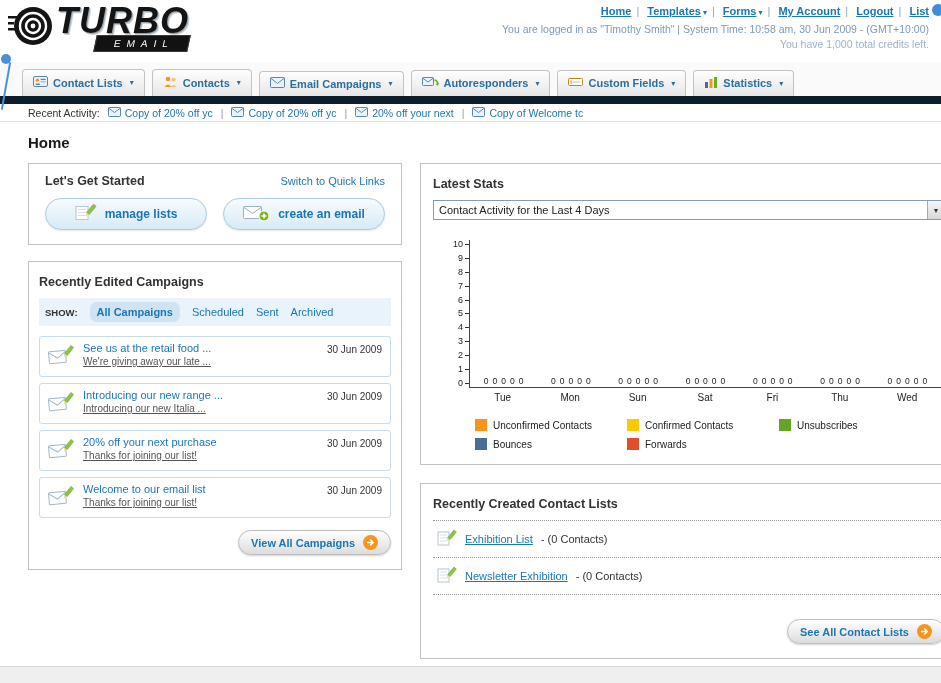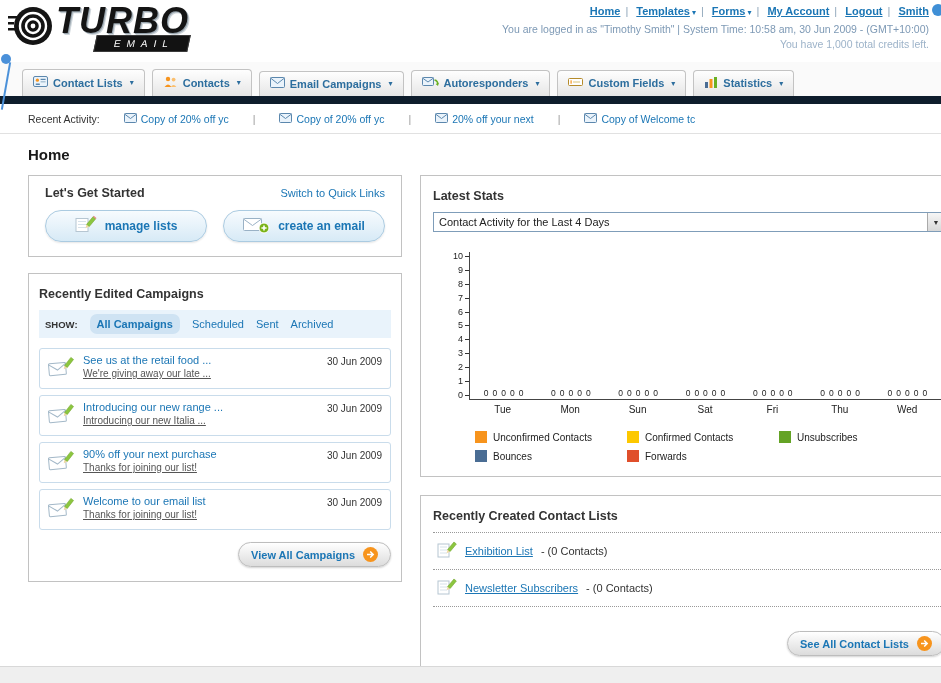--- a/index.html
+++ b/index.html
@@ -24,21 +24,21 @@
   .antenna-dot { position:absolute; left:1px; top:54px; width:10px; height:10px; border-radius:50%; background:#4a90d9; z-index:5; }
   .antenna-line { position:absolute; left:5px; top:62px; width:2px; height:48px; background:#4a90d9; transform:rotate(10deg); z-index:5; }
 
   
   .tabsbar { height:34px; background:#fafafa; display:flex; align-items:flex-end; padding-left:22px; gap:7px; }
   .tab { display:inline-flex; align-items:center; gap:5px; padding:5px 10px 6px; background:linear-gradient(#fefefe,#e6e6e6); border:1px solid #c3c3c3; border-bottom:none; border-radius:4px 4px 0 0; font-size:11px; font-weight:bold; color:#2d6e9e; cursor:pointer; }
   .tab .dd { color:#2d6e9e; }
   .darkbar { height:8px; background:#0e1d2c; }
 
   
-  .activitybar { height:30px; display:flex; align-items:center; padding-left:28px; gap:24px; border-bottom:1px solid #e1e1e1; background:#fff; font-size:10.5px; }
+  .activitybar { height:18px; display:flex; align-items:center; padding-left:28px; gap:8px; border-bottom:1px solid #e1e1e1; background:#fff; font-size:10.5px; }
   .act-label { color:#333; }
   .act-item { display:inline-flex; align-items:center; gap:4px; }
   .act-item a { color:#1b76b5; text-decoration:none; }
   .act-sep { color:#999; }
 
   
   main { padding:8px 28px 0; }
   .page-title { font-size:15px; font-weight:bold; color:#1a1a1a; margin:4px 0 12px; }
   .columns { display:flex; align-items:flex-start; }
   .col-left { width:374px; flex:none; }
@@ -123,21 +123,21 @@
       </span>
     </div>
 
     <div class="session">
       <div class="toplinks">
         <a>Home</a><span class="sep">|</span>
         <a><span>Templates</span><span class="dd">▾</span></a><span class="sep">|</span>
         <a><span>Forms</span><span class="dd">▾</span></a><span class="sep">|</span>
         <a>My Account</a><span class="sep">|</span>
         <a>Logout</a><span class="sep">|</span>
-        <a>Smith</a>
+        <a>List</a>
       </div>
       <div class="sysline">You are logged in as "Timothy Smith" | System Time: 10:58 am, 30 Jun 2009 - (GMT+10:00)</div>
       <div class="creditline">You have 1,000 total credits left.</div>
     </div>
     <span class="corner-dot"></span>
   </header>
 
   <nav class="tabsbar">
     <div class="tab">
       <span><svg width="15" height="13" viewBox="0 0 15 13">
@@ -325,21 +325,21 @@
                   <g transform="rotate(-5 10 14)">
                     <rect x="1" y="7" width="17" height="12" rx="1" fill="#fff" stroke="#a3b8c8"></rect>
                     <path d="M1 8 L9.5 14 L18 8" fill="none" stroke="#a3b8c8"></path>
                   </g>
                   <g transform="rotate(38 20 8)">
                     <rect x="18.2" y="1" width="3.4" height="10.5" fill="#8cc63f" stroke="#6fa32b" stroke-width="0.5"></rect>
                     <polygon points="18.2,11.5 21.6,11.5 19.9,14.8" fill="#f0d9a6"></polygon>
                   </g>
                 </svg></span>
             <span class="camp-txt">
-              <a class="camp-title">90% off your next purchase</a>
+              <a class="camp-title">20% off your next purchase</a>
               <span class="camp-sub">Thanks for joining our list!</span>
             </span>
             <span class="camp-date">30 Jun 2009</span>
           </div>
 
           <div class="camp-row">
             <span class="camp-ic"><svg width="27" height="23" viewBox="0 0 27 23">
                   <g transform="rotate(-5 10 14)">
                     <rect x="1" y="7" width="17" height="12" rx="1" fill="#fff" stroke="#a3b8c8"></rect>
                     <path d="M1 8 L9.5 14 L18 8" fill="none" stroke="#a3b8c8"></path>
@@ -538,21 +538,21 @@
             <span><svg width="20" height="18" viewBox="0 0 20 18">
                   <rect x="1" y="3" width="11" height="13" fill="#fff" stroke="#b6c6d2"></rect>
                   <line x1="3" y1="6" x2="10" y2="6" stroke="#d7e2ea"></line>
                   <line x1="3" y1="9" x2="10" y2="9" stroke="#d7e2ea"></line>
                   <line x1="3" y1="12" x2="10" y2="12" stroke="#d7e2ea"></line>
                   <g transform="rotate(40 14 7)">
                     <rect x="12.4" y="0.5" width="3.2" height="10" fill="#8cc63f" stroke="#6fa32b" stroke-width="0.5"></rect>
                     <polygon points="12.4,10.5 15.6,10.5 14,13.8" fill="#f0d9a6"></polygon>
                   </g>
                 </svg></span>
-            <a class="cl-link">Newsletter Subscribers</a>
+            <a class="cl-link">Newsletter Exhibition</a>
             <span class="cl-count">- (0 Contacts)</span>
           </div>
 
           <div class="panel-actions" style="margin-top:24px;">
             <button class="gobtn">
               <span>See All Contact Lists</span>
               <span class="gobtn-arrow">
                   <svg width="9" height="9" viewBox="0 0 9 9">
                     <path d="M1 4.5 h5.5 M4.2 1.5 l3 3 -3 3" stroke="#fff" stroke-width="1.5" fill="none"></path>
                   </svg>

